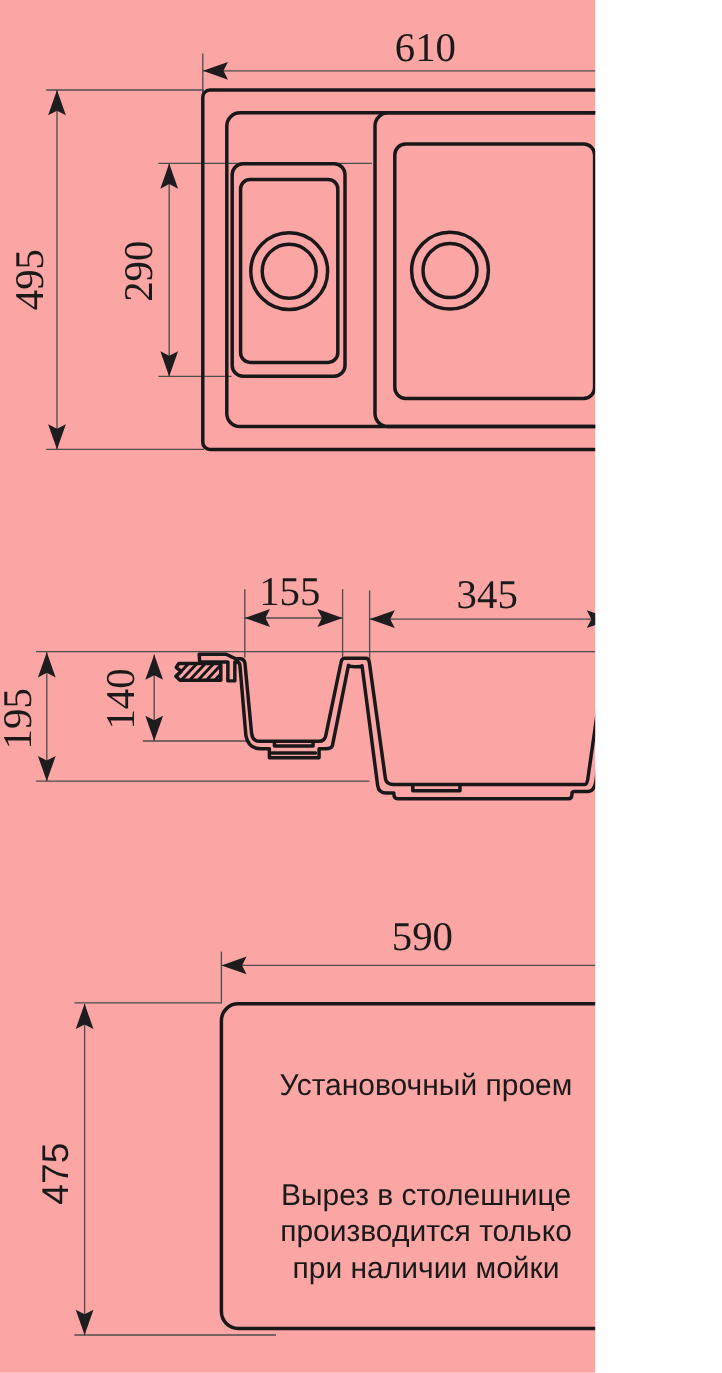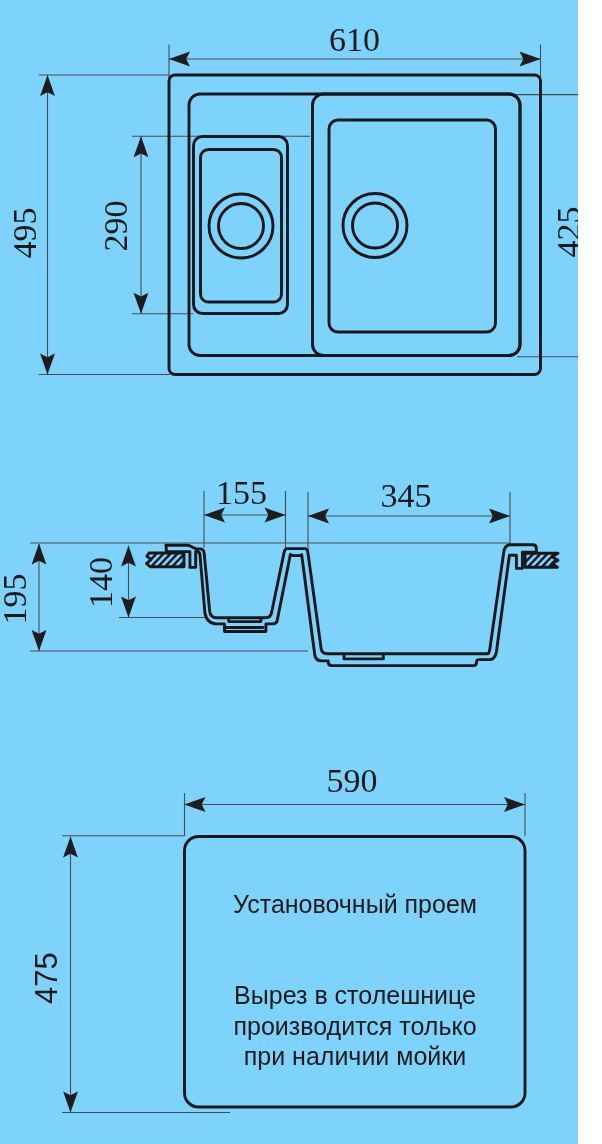--- a/index.html
+++ b/index.html
@@ -1,16 +1,16 @@
 <!DOCTYPE html>
 <html><head>
 <meta charset="utf-8">
 <style>
   html, body { margin: 0; padding: 0; background: #ffffff; }
-  .page { width: 578px; height: 1144px; background: #7dd3fc; position: relative; overflow: hidden; }
+  .page { width: 496px; height: 1144px; background: #fca5a5; position: relative; overflow: hidden; }
   svg { display: block; }
   text { fill: #1a1a1a; }
   .dimnum { font-family: "Liberation Serif", serif; font-size: 34px; }
   .dimnum-sans { font-family: "Liberation Sans", sans-serif; font-size: 31px; }
   .rustext { font-family: "Liberation Sans", sans-serif; font-size: 25px; }
   .thick { stroke: #18181a; stroke-width: 2.9; fill: none; stroke-linecap: round; stroke-linejoin: round; }
   .thin  { stroke: #4c4c4e; stroke-width: 1.1; fill: none; }
   .hatchline { stroke: #18181a; stroke-width: 2.4; fill: none; }
 </style>
 </head>

